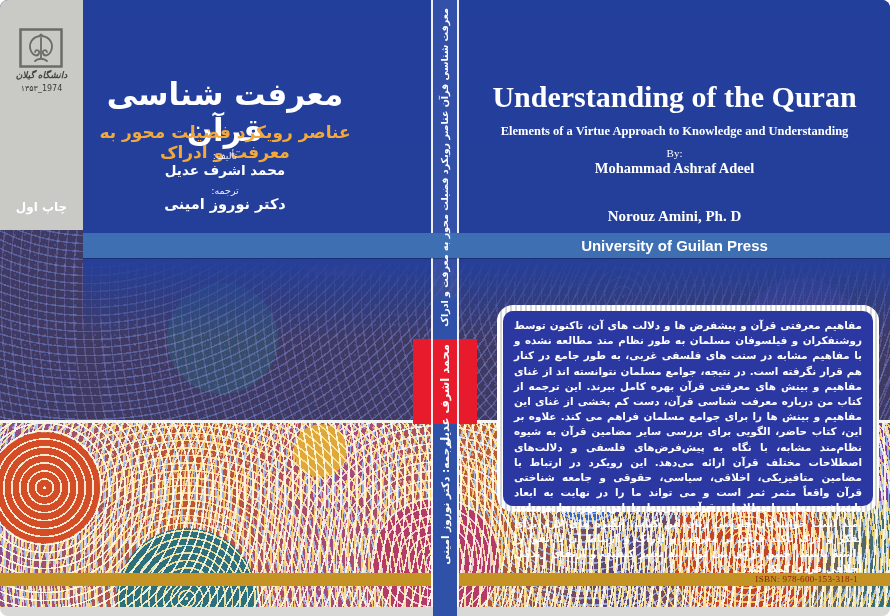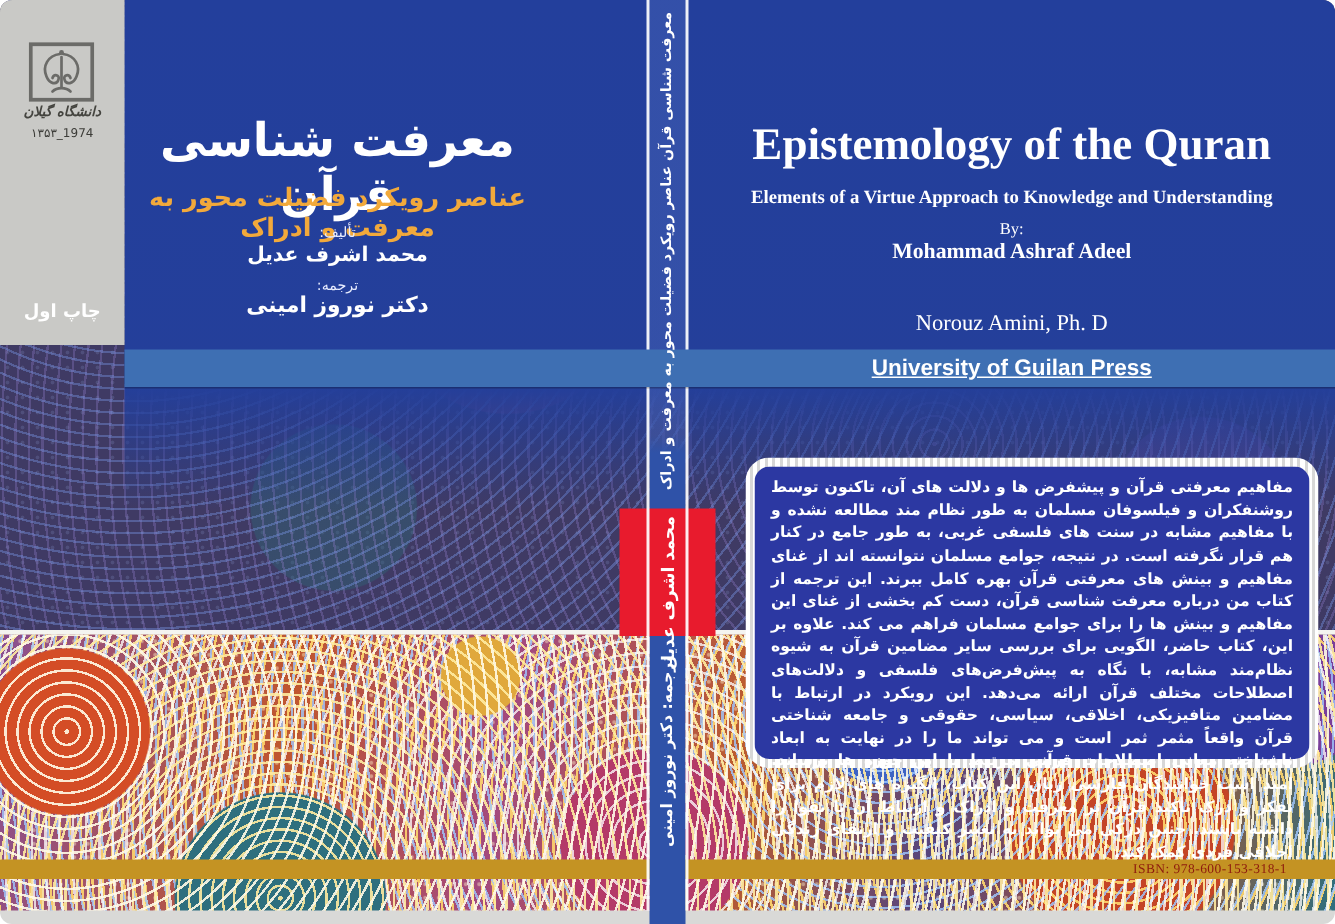--- a/index.html
+++ b/index.html
@@ -57,21 +57,21 @@
     font-style:italic;font-weight:bold;direction:rtl;}
   .flap .uni-year{position:absolute;left:0;width:83px;top:84px;font-size:8px;color:#3c3c38;letter-spacing:1px;}
   .flap .edition{position:absolute;left:0;width:83px;top:200px;font-size:12px;font-weight:bold;color:#fff;direction:rtl;}
 
   
   .press-band{left:83px;top:233px;width:807px;height:25px;background:#3e6fb3;z-index:40;
     box-shadow:0 1px 0 rgba(0,0,0,.25);}
   .press-band .fa{position:absolute;left:0;top:0;width:349px;height:25px;line-height:25px;text-align:center;
     color:#fff;font-size:13px;font-weight:bold;direction:rtl;}
   .press-band .en{position:absolute;right:0;top:0;width:431px;height:25px;line-height:25px;text-align:center;
-    color:#fff;font-size:15px;font-weight:bold;font-family:"Liberation Sans",sans-serif;text-decoration:underline;}
+    color:#fff;font-size:15px;font-weight:bold;font-family:"Liberation Sans",sans-serif;}
 
   
   .spine-strip{left:433px;top:0;width:24px;height:616px;z-index:25;
     background:linear-gradient(180deg,rgba(110,140,215,.22) 0%,rgba(110,140,215,.22) 47%,#2f52a8 49%,#2f52a8 100%);}
   .spine-line{top:0;width:2px;height:607px;background:rgba(255,255,255,.92);z-index:30;}
   .spine-line.l{left:431px;} .spine-line.r{left:457px;}
   .spine-red{left:413px;top:339px;width:64px;height:85px;background:#e81b2d;z-index:26;}
   .vtext{position:absolute;transform-origin:0 0;transform:rotate(-90deg);direction:rtl;white-space:nowrap;
     color:#fff;z-index:45;height:24px;line-height:24px;}
   .vtext.title{left:433px;top:228px;width:220px;font-size:9.5px;font-weight:bold;text-align:right;}
@@ -91,21 +91,21 @@
 
   
   .en-cover{left:459px;top:0;width:431px;height:260px;z-index:45;text-align:center;color:#fff;
     font-family:"Liberation Serif",serif;}
   .en-cover>div{position:absolute;left:0;width:100%;}
   .en-title{top:80px;font-size:30px;font-weight:bold;}
   .en-subtitle{top:124px;font-size:12.5px;font-weight:bold;}
   .en-by{top:147px;font-size:11px;}
   .en-author{top:160px;font-size:14.5px;font-weight:bold;}
   .en-transl-label{top:195px;font-size:11px;}
-  .en-transl{top:208px;font-size:15px;font-weight:normal;}
+  .en-transl{top:208px;font-size:15px;font-weight:bold;}
 
   
   .blurb-box{left:497px;top:305px;width:382px;height:207px;z-index:20;box-sizing:border-box;
     border:6px solid transparent;border-radius:16px;
     background:linear-gradient(#2c38a2,#2c38a2) padding-box,
                repeating-linear-gradient(90deg,#ffffff 0 3px,#d7d7d7 3px 5px) border-box;}
   .blurb{position:absolute;left:11px;right:11px;top:7px;bottom:7px;direction:rtl;text-align:justify;
     color:#fff;font-size:10.4px;line-height:15.2px;font-weight:bold;}
 
   
@@ -163,21 +163,21 @@
   <div class="abs fa-cover">
     <div class="fa-title">معرفت شناسی قرآن</div>
     <div class="fa-subtitle">عناصر رویکرد فضیلت محور به معرفت و ادراک</div>
     <div class="fa-author-label">تألیف:</div>
     <div class="fa-author">محمد اشرف عدیل</div>
     <div class="fa-transl-label">ترجمه:</div>
     <div class="fa-transl">دکتر نوروز امینی</div>
   </div>
 
   <div class="abs en-cover">
-    <div class="en-title">Epistemology of the Quran</div>
+    <div class="en-title">Understanding of the Quran</div>
     <div class="en-subtitle">Elements of a Virtue Approach to Knowledge and Understanding</div>
     <div class="en-by">By:</div>
     <div class="en-author">Mohammad Ashraf Adeel</div>
     <div class="en-transl">Norouz Amini, Ph. D</div>
   </div>
 
   <div class="abs blurb-box">
     <div class="blurb">مفاهیم معرفتی قرآن و پیشفرض ها و دلالت های آن، تاکنون توسط روشنفکران و فیلسوفان مسلمان به طور نظام مند مطالعه نشده و با مفاهیم مشابه در سنت های فلسفی غربی، به طور جامع در کنار هم قرار نگرفته است. در نتیجه، جوامع مسلمان نتوانسته اند از غنای مفاهیم و بینش های معرفتی قرآن بهره کامل ببرند. این ترجمه از کتاب من درباره معرفت شناسی قرآن، دست کم بخشی از غنای این مفاهیم و بینش ها را برای جوامع مسلمان فراهم می کند. علاوه بر این، کتاب حاضر، الگویی برای بررسی سایر مضامین قرآن به شیوه نظام‌مند مشابه، با نگاه به پیش‌فرض‌های فلسفی و دلالت‌های اصطلاحات مختلف قرآن ارائه می‌دهد. این رویکرد در ارتباط با مضامین متافیزیکی، اخلاقی، سیاسی، حقوقی و جامعه شناختی قرآن واقعاً مثمر ثمر است و می تواند ما را در نهایت به ابعاد ناشناخته معانی اصطلاحات قرآنی مرتبط با این حوزه ها برساند. امید است خوانندگان فارسی زبان این کتاب، انگیزه های لازم برای تفکر و درک تأکید قرآن بر معرفت و ادراک و ارتباط آن با تقوا را داشته باشند. چنین درکی می تواند به تغییر کیفیت و ارتقای زندگی اخلاقی فردی کمک کند.</div>
   </div>
 

